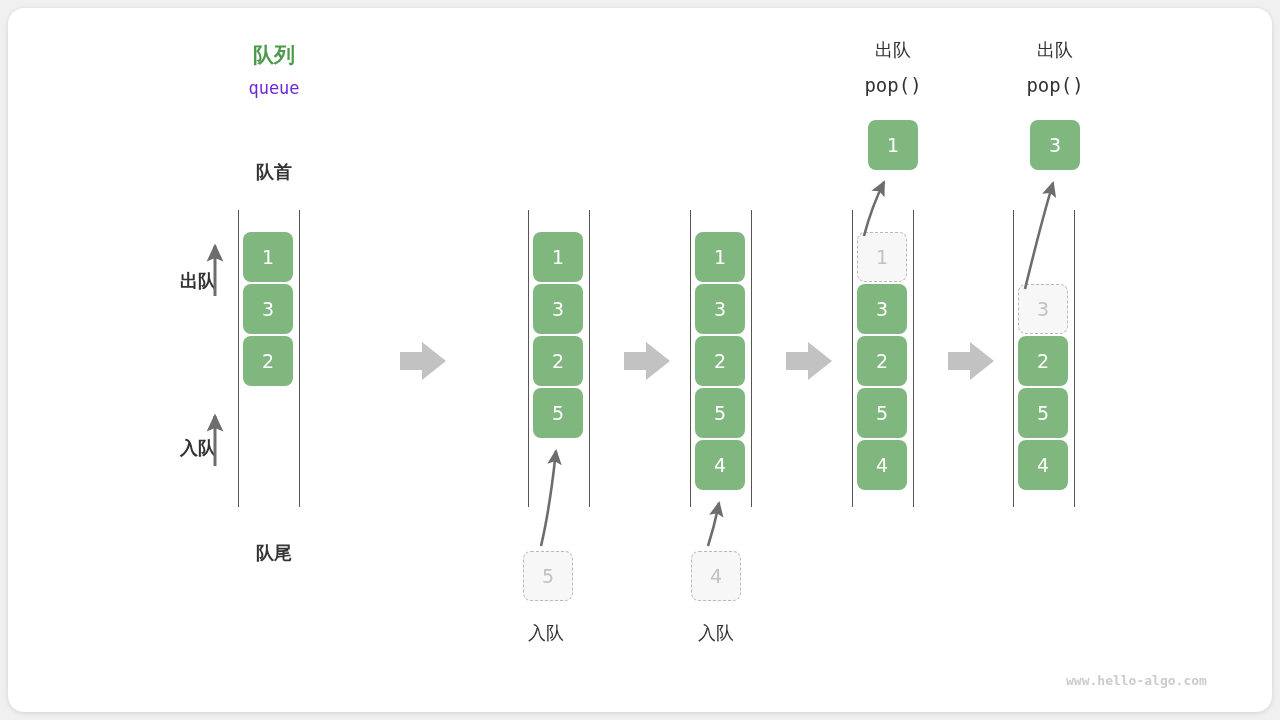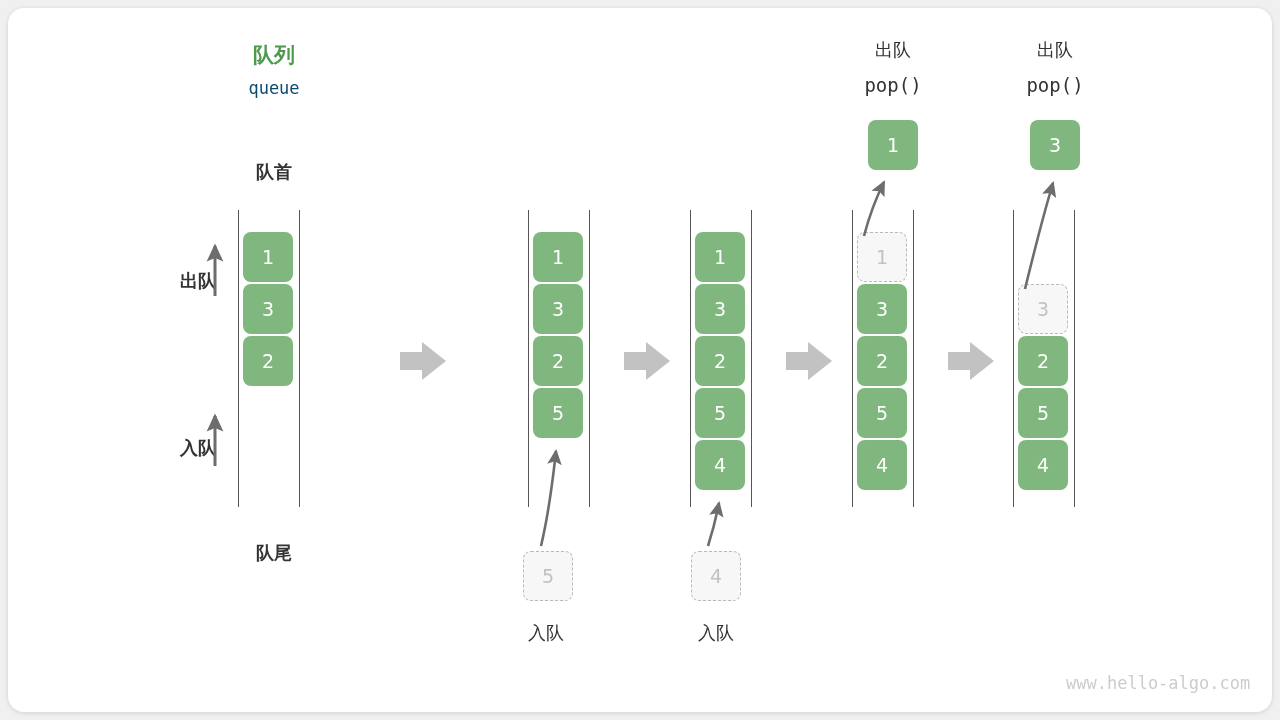--- a/index.html
+++ b/index.html
@@ -18,37 +18,37 @@
 
   .abs{position:absolute;}
 
   
   .t-title-cn{
     font-size:21px;font-weight:bold;color:#4c9a4c;
     text-align:center;white-space:nowrap;
   }
   .t-title-en{
     font-family:"DejaVu Sans Mono","Liberation Mono",monospace;
-    font-size:17px;color:#0c4a6e;text-align:center;white-space:nowrap;
+    font-size:17px;color:#6d28d9;text-align:center;white-space:nowrap;
   }
   .t-bold-cn{
     font-size:18px;font-weight:bold;color:#333333;
     text-align:center;white-space:nowrap;
   }
   .t-op-cn{
     font-size:18px;color:#333333;text-align:center;white-space:nowrap;
   }
   .t-op-code{
     font-family:"DejaVu Sans Mono","Liberation Mono",monospace;
     font-size:19px;color:#333333;text-align:center;white-space:nowrap;
   }
   .t-op-code .hl{color:#3d8c40;font-weight:bold;}
   .watermark{
     font-family:"DejaVu Sans Mono","Liberation Mono",monospace;
-    font-size:17px;color:#cccccc;white-space:nowrap;
+    font-size:13px;color:#cccccc;white-space:nowrap;font-weight:bold;
   }
 
   
   .rail{position:absolute;width:1px;background:#555555;}
 
   
   .box{
     position:absolute;width:50px;height:50px;border-radius:8px;
     display:flex;align-items:center;justify-content:center;
     font-size:19px;color:#ffffff;

